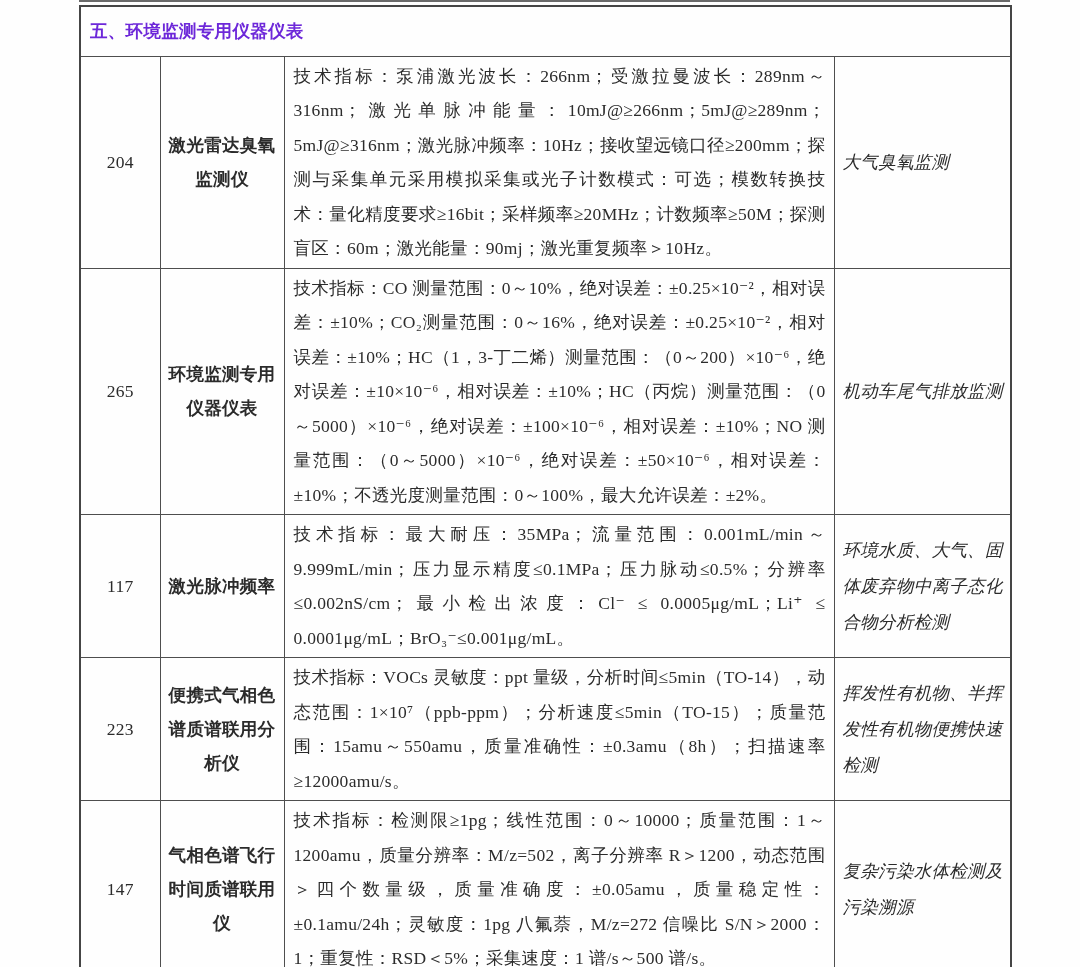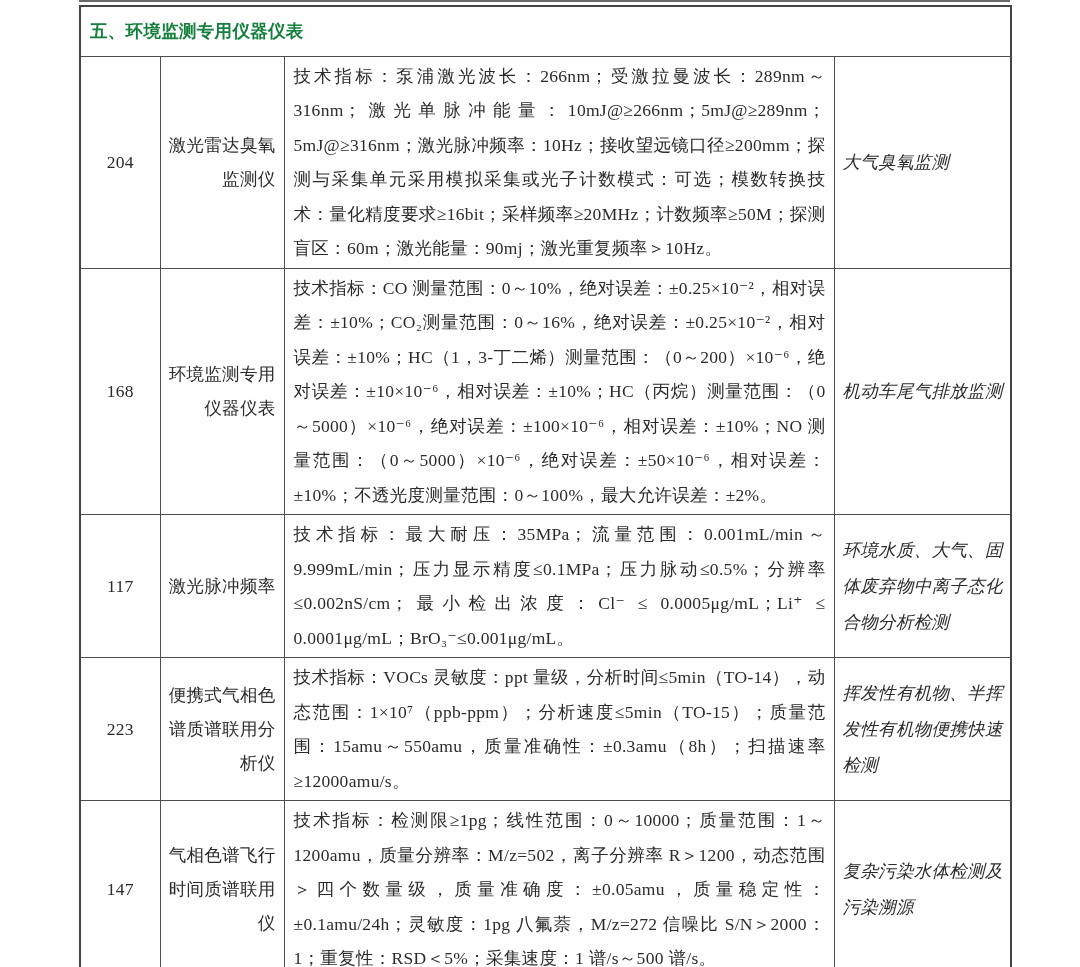--- a/index.html
+++ b/index.html
@@ -47,32 +47,33 @@
   col.c-spec { width: 550px; }
   col.c-app  { width: 177px; }
 
   td.title-cell {
     height: 50px;
     font-family: "Liberation Sans", "DejaVu Sans", sans-serif;
     font-weight: bold;
     font-size: 18px;
     padding: 0 0 0 9px;
     vertical-align: middle;
-    color: #15803d;
+    color: #6d28d9;
   }
   td.no-cell {
     text-align: center;
     vertical-align: middle;
     font-size: 18px;
   }
   td.name-cell {
     vertical-align: middle;
-    padding: 0 8px;
+    padding: 0 2px;
     line-height: 34px;
-    text-align: right;
+    text-align: center;
+    font-weight: bold;
   }
   td.spec-cell {
     vertical-align: top;
     padding: 2px 8px 2px 9px;
     line-height: 34.5px;
     text-align: justify;
     text-justify: inter-ideograph;
     margin-top: 28px;
   }
   td.app-cell {
@@ -108,21 +109,21 @@
     </tr>
 
     <tr class="r143">
       <td class="no-cell">204</td>
       <td class="name-cell">激光雷达臭氧监测仪</td>
       <td class="spec-cell">技术指标：泵浦激光波长：266nm；受激拉曼波长：289nm～316nm；激光单脉冲能量：10mJ@≥266nm；5mJ@≥289nm；5mJ@≥316nm；激光脉冲频率：10Hz；接收望远镜口径≥200mm；探测与采集单元采用模拟采集或光子计数模式：可选；模数转换技术：量化精度要求≥16bit；采样频率≥20MHz；计数频率≥50M；探测盲区：60m；激光能量：90mj；激光重复频率＞10Hz。</td>
       <td class="app-cell">大气臭氧监测</td>
     </tr>
 
     <tr class="r144">
-      <td class="no-cell">168</td>
+      <td class="no-cell">265</td>
       <td class="name-cell">环境监测专用仪器仪表</td>
       <td class="spec-cell">技术指标：CO 测量范围：0～10%，绝对误差：±0.25×10⁻²，相对误差：±10%；CO₂测量范围：0～16%，绝对误差：±0.25×10⁻²，相对误差：±10%；HC（1，3-丁二烯）测量范围：（0～200）×10⁻⁶，绝对误差：±10×10⁻⁶，相对误差：±10%；HC（丙烷）测量范围：（0～5000）×10⁻⁶，绝对误差：±100×10⁻⁶，相对误差：±10%；NO 测量范围：（0～5000）×10⁻⁶，绝对误差：±50×10⁻⁶，相对误差：±10%；不透光度测量范围：0～100%，最大允许误差：±2%。</td>
       <td class="app-cell">机动车尾气排放监测</td>
     </tr>
 
     <tr class="r145">
       <td class="no-cell">117</td>
       <td class="name-cell">激光脉冲频率</td>
       <td class="spec-cell">技术指标：最大耐压：35MPa；流量范围：0.001mL/min～9.999mL/min；压力显示精度≤0.1MPa；压力脉动≤0.5%；分辨率≤0.002nS/cm；最小检出浓度：Cl⁻ ≤ 0.0005μg/mL；Li⁺ ≤ 0.0001μg/mL；BrO₃⁻≤0.001μg/mL。</td>
       <td class="app-cell">环境水质、大气、固体废弃物中离子态化合物分析检测</td>

